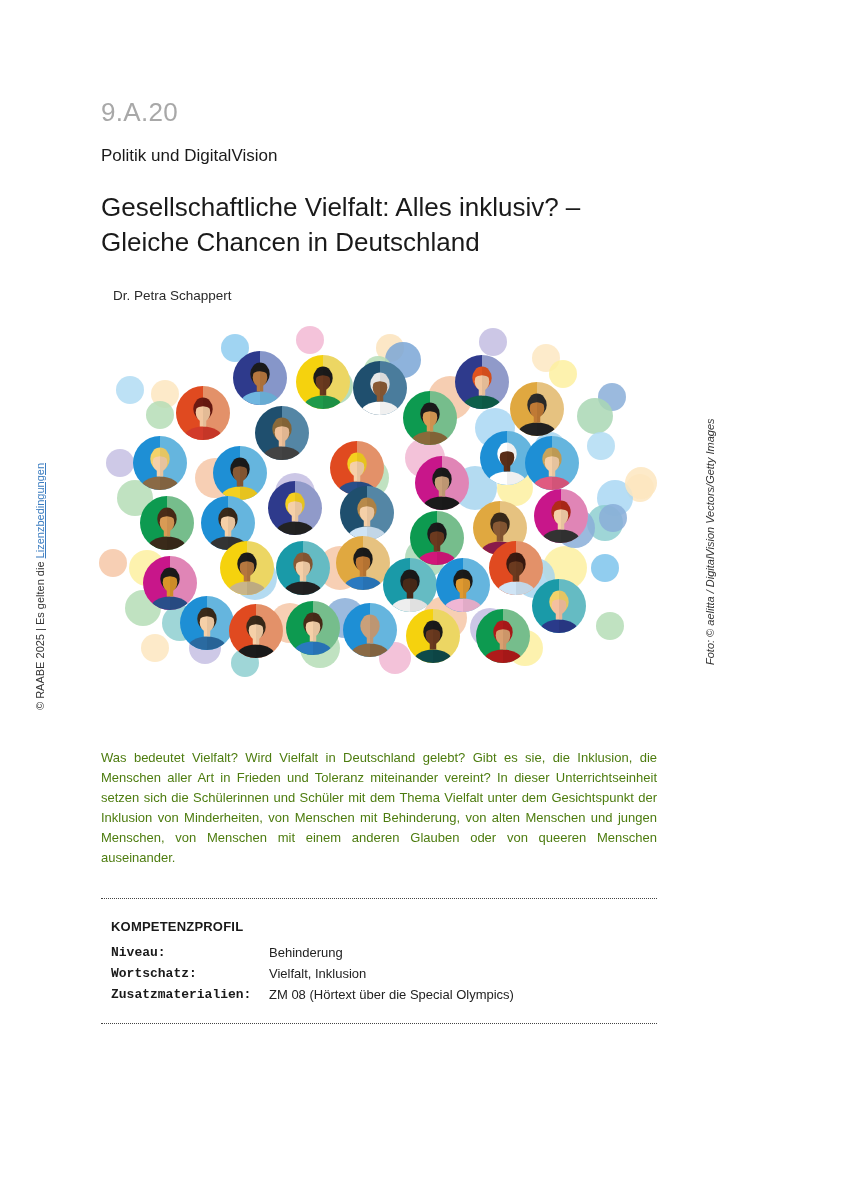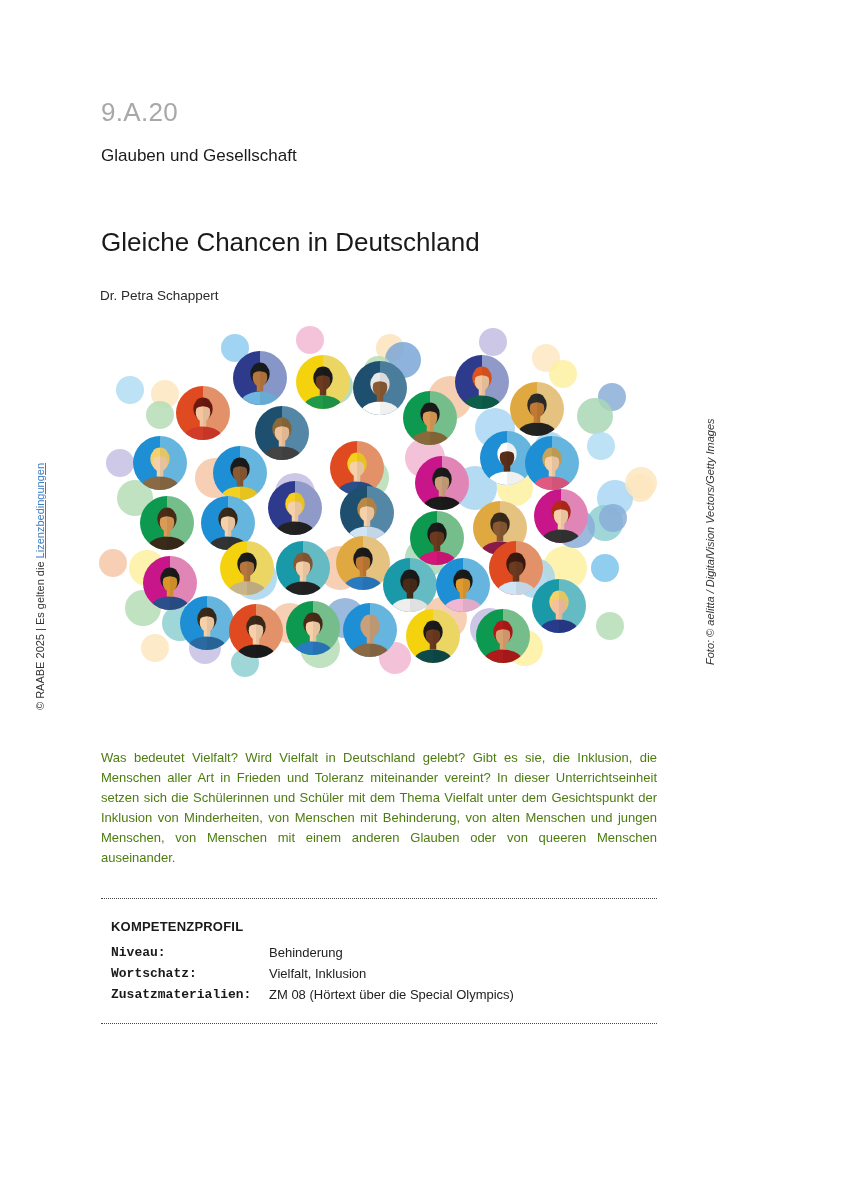--- a/index.html
+++ b/index.html
@@ -1,21 +1,21 @@
 <!DOCTYPE html>
 <html><head>
   <meta charset="utf-8">
   <style>
     html, body { margin: 0; padding: 0; background: #ffffff; }
     body { width: 848px; height: 1200px; position: relative; overflow: hidden;
            font-family: "Liberation Sans", "DejaVu Sans", sans-serif; color: #1a1a1a; }
     .code { position: absolute; left: 101px; top: 97px; font-size: 26px; color: #a8a8a8; letter-spacing: 0.3px; }
     .subject { position: absolute; left: 101px; top: 146px; font-size: 17px; color: #1a1a1a; }
     .title { position: absolute; left: 101px; top: 190px; font-size: 26px; line-height: 35px; color: #1a1a1a; margin: 0; font-weight: normal; }
-    .author { position: absolute; left: 100px; top: 288px; font-size: 13.5px; color: #2a2a2a; }
+    .author { position: absolute; left: 113px; top: 288px; font-size: 13.5px; color: #2a2a2a; }
 
     .illustration { position: absolute; left: 95px; top: 318px; width: 570px; height: 372px; }
     .illustration svg { width: 100%; height: 100%; display: block; }
 
     .side-left { position: absolute; left: 34px; top: 710px; transform: rotate(-90deg); transform-origin: 0 0;
                  font-size: 11px; color: #333; white-space: nowrap; }
     .side-left a { color: #3a7cc0; text-decoration: underline; }
     .side-right { position: absolute; left: 704px; top: 665px; transform: rotate(-90deg); transform-origin: 0 0;
                   font-size: 11px; font-style: italic; color: #333; white-space: nowrap; }
 
@@ -27,23 +27,23 @@
     .profile-head { margin: 20px 0 0 10px; font-size: 13px; font-weight: bold; letter-spacing: 0.2px; color: #1a1a1a; }
     .profile-table { margin: 8px 0 18px 10px; border-collapse: collapse; }
     .profile-table td { font-size: 13px; line-height: 21px; padding: 0; vertical-align: top; }
     .profile-table td.k { width: 158px; font-weight: bold; color: #1a1a1a; font-family: Liberation Mono, monospace; }
     .profile-table td.v { color: #222; }
   </style>
 </head>
 <body>
 
 <div class="code">9.A.20</div>
-<div class="subject">Glauben und Gesellschaft</div>
+<div class="subject">Politik und DigitalVision</div>
 <h1 class="title">
-  <br>
+  <span>Gesellschaftliche Vielfalt: Alles inklusiv? –</span><br>
   <span>Gleiche Chancen in Deutschland</span>
 </h1>
 <div class="author">Dr. Petra Schappert</div>
 
 <div class="illustration">
   <svg id="illus" viewBox="0 0 570 372" xmlns="http://www.w3.org/2000/svg">
       <circle cx="140" cy="30" r="14" fill="#8fcdf0" fill-opacity="0.85"></circle>
       <circle cx="215" cy="22" r="14" fill="#f2b8d4" fill-opacity="0.85"></circle>
       <circle cx="295" cy="30" r="14" fill="#fbe3bc" fill-opacity="0.85"></circle>
       <circle cx="308" cy="42" r="18" fill="#7aa6d6" fill-opacity="0.85"></circle>

